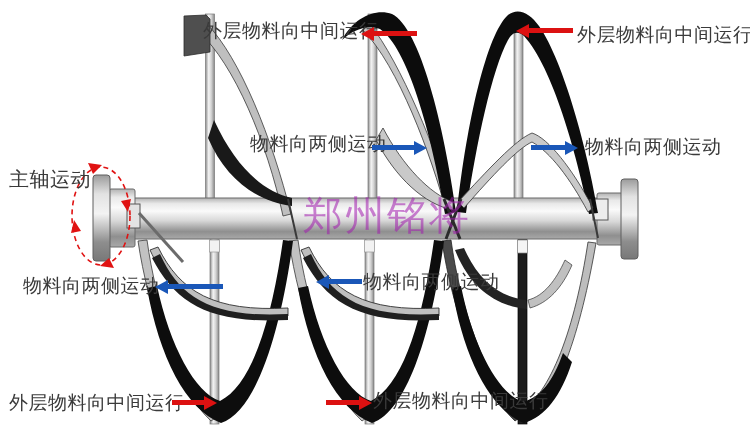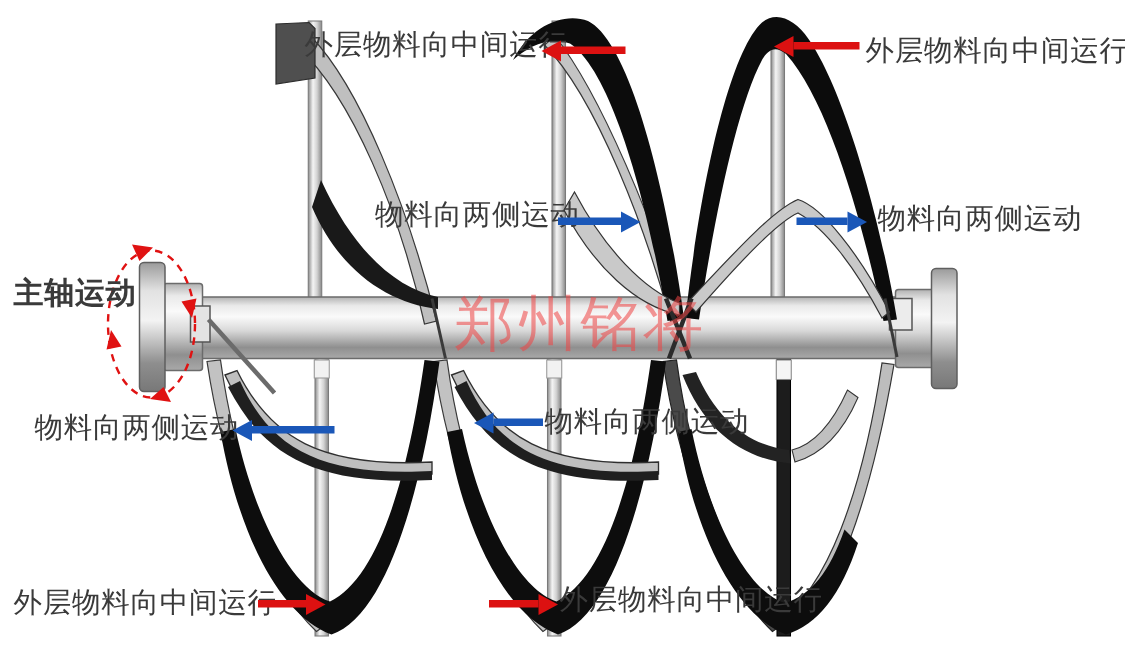--- a/index.html
+++ b/index.html
@@ -136,35 +136,35 @@
 
     <g>
       <ellipse cx="101" cy="216" rx="29" ry="49" fill="none" stroke-dasharray="5 4" stroke-width="1.6" stroke="#e01212"></ellipse>
       <polygon points="88,163 102,165 93,174" fill="#e01212"></polygon>
       <polygon points="114,268 100,266 109,258" fill="#e01212"></polygon>
       <polygon points="71,233 74,220 81,231" fill="#e01212"></polygon>
       <polygon points="131,199 128,212 121,201" fill="#e01212"></polygon>
     </g>
   </svg>
 
-  <div class="watermark" style="color: #ef4444;">郑州铭将</div>
+  <div class="watermark" style="color: #a21caf;">郑州铭将</div>
 
   <span class="lbl" style="left:203px;top:20px;">外层物料向中间运行</span>
   <div class="arrow dir-left" style="left: 374px; top: 31px; width: 43px; color: rgb(220, 17, 17);"></div>
 
   <span class="lbl" style="left:577px;top:24px;">外层物料向中间运行</span>
   <div class="arrow dir-left" style="left: 529px; top: 28px; width: 44px; color: rgb(220, 17, 17);"></div>
 
   <span class="lbl" style="left:250px;top:133px;">物料向两侧运动</span>
   <div class="arrow dir-right" style="left: 372px; top: 145px; width: 42px; color: rgb(26, 87, 184);"></div>
 
   <span class="lbl" style="left:585px;top:136px;">物料向两侧运动</span>
   <div class="arrow dir-right" style="left: 531px; top: 145px; width: 34px; color: rgb(26, 87, 184);"></div>
 
-  <span class="lbl" style="left:9px;top:185px;font-size:20px;font-weight:bold;">主轴运动</span>
+  <span class="lbl" style="left:9px;top:169px;font-size:20px;">主轴运动</span>
 
   <span class="lbl" style="left:23px;top:275px;">物料向两侧运动</span>
   <div class="arrow dir-left" style="left: 168px; top: 284px; width: 55px; color: rgb(26, 87, 184);"></div>
 
   <span class="lbl" style="left:363px;top:271px;">物料向两侧运动</span>
   <div class="arrow dir-left" style="left: 329px; top: 279px; width: 33px; color: rgb(26, 87, 184);"></div>
 
   <span class="lbl" style="left:9px;top:392px;">外层物料向中间运行</span>
   <div class="arrow dir-right" style="left: 172px; top: 400px; width: 32px; color: rgb(220, 17, 17);"></div>
 

